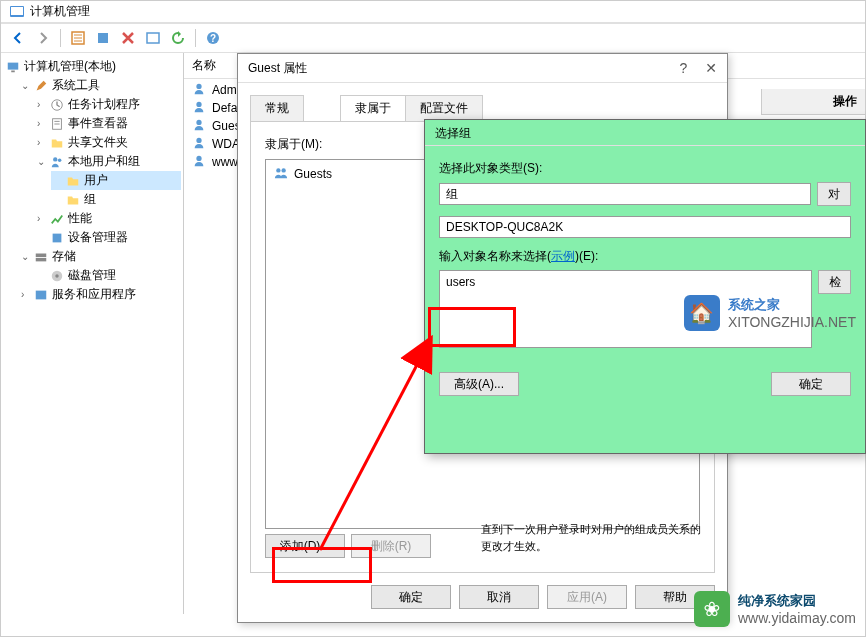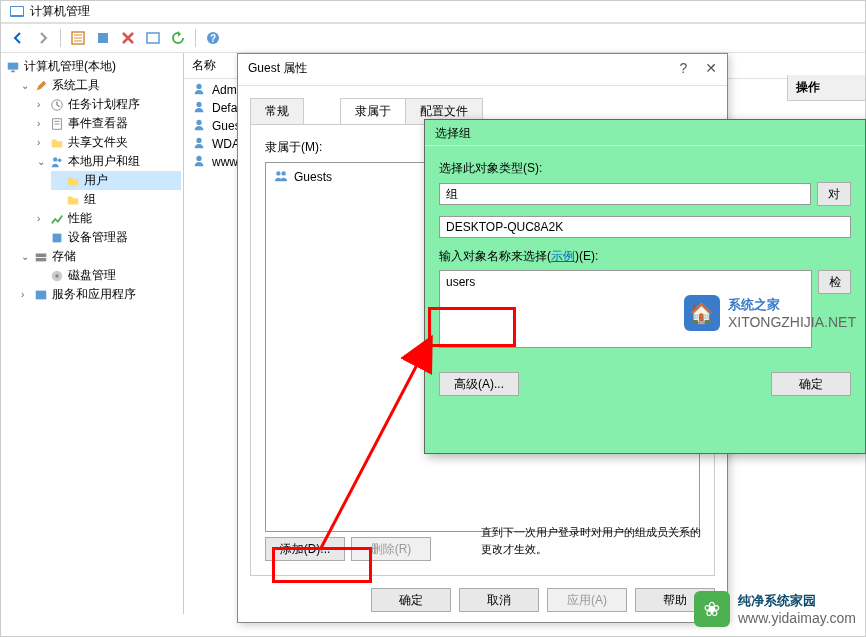--- a/index.html
+++ b/index.html
@@ -21,26 +21,26 @@
     .tree-arrow { width: 12px; font-size: 10px; color: #666; }
     .tree-icon { width: 16px; height: 16px; margin-right: 3px; display: inline-flex; align-items: center; justify-content: center; }
     .tree-children { padding-left: 16px; }
     
     .list-panel { flex: 1; position: relative; }
     .list-header { background: #fff; border-bottom: 1px solid #e0e0e0; padding: 4px 8px; font-size: 12px; }
     .list-items { padding: 2px; }
     .list-item { display: flex; align-items: center; padding: 1px 6px; }
     .list-item .icon { width: 16px; height: 16px; margin-right: 4px; }
     
-    .actions-panel { position: absolute; right: 0; top: 74px; width: 78px; border-left: 1px solid #ccc; background: #fff; }
+    .actions-panel { position: absolute; right: 0; top: 88px; width: 104px; border-left: 1px solid #ccc; background: #fff; text-align: right; }
     .actions-header { background: #f0f0f0; border-bottom: 1px solid #ccc; padding: 4px 8px; font-weight: bold; }
     
     
     .props-dialog { position: absolute; left: 237px; top: 53px; width: 491px; height: 570px; background: #fff; border: 1px solid #888; box-shadow: 2px 2px 8px rgba(0,0,0,0.2); z-index: 10; }
-    .props-title { height: 32px; display: flex; align-items: flex-start; justify-content: space-between; padding: 6px 10px; border-bottom: 1px solid #e0e0e0; }
+    .props-title { height: 26px; display: flex; align-items: center; justify-content: space-between; padding: 14px 10px; border-bottom: 1px solid #e0e0e0; }
     .props-title-right { display: flex; align-items: center; gap: 18px; }
     .help-btn, .close-btn { cursor: pointer; font-size: 14px; color: #555; }
     
     .tabs { display: flex; padding: 12px 12px 0 12px; }
     .tab { padding: 4px 14px; border: 1px solid #ccc; border-bottom: none; background: #f0f0f0; cursor: pointer; margin-right: -1px; }
     .tab.active { background: #fff; position: relative; z-index: 2; margin-left: 37px; }
     .tab-content { border: 1px solid #ccc; margin: 0 12px; padding: 14px; height: 452px; position: relative; }
     
     .member-label { margin-bottom: 6px; }
     .member-list { border: 1px solid #999; height: 370px; padding: 4px; background: #fff; }

